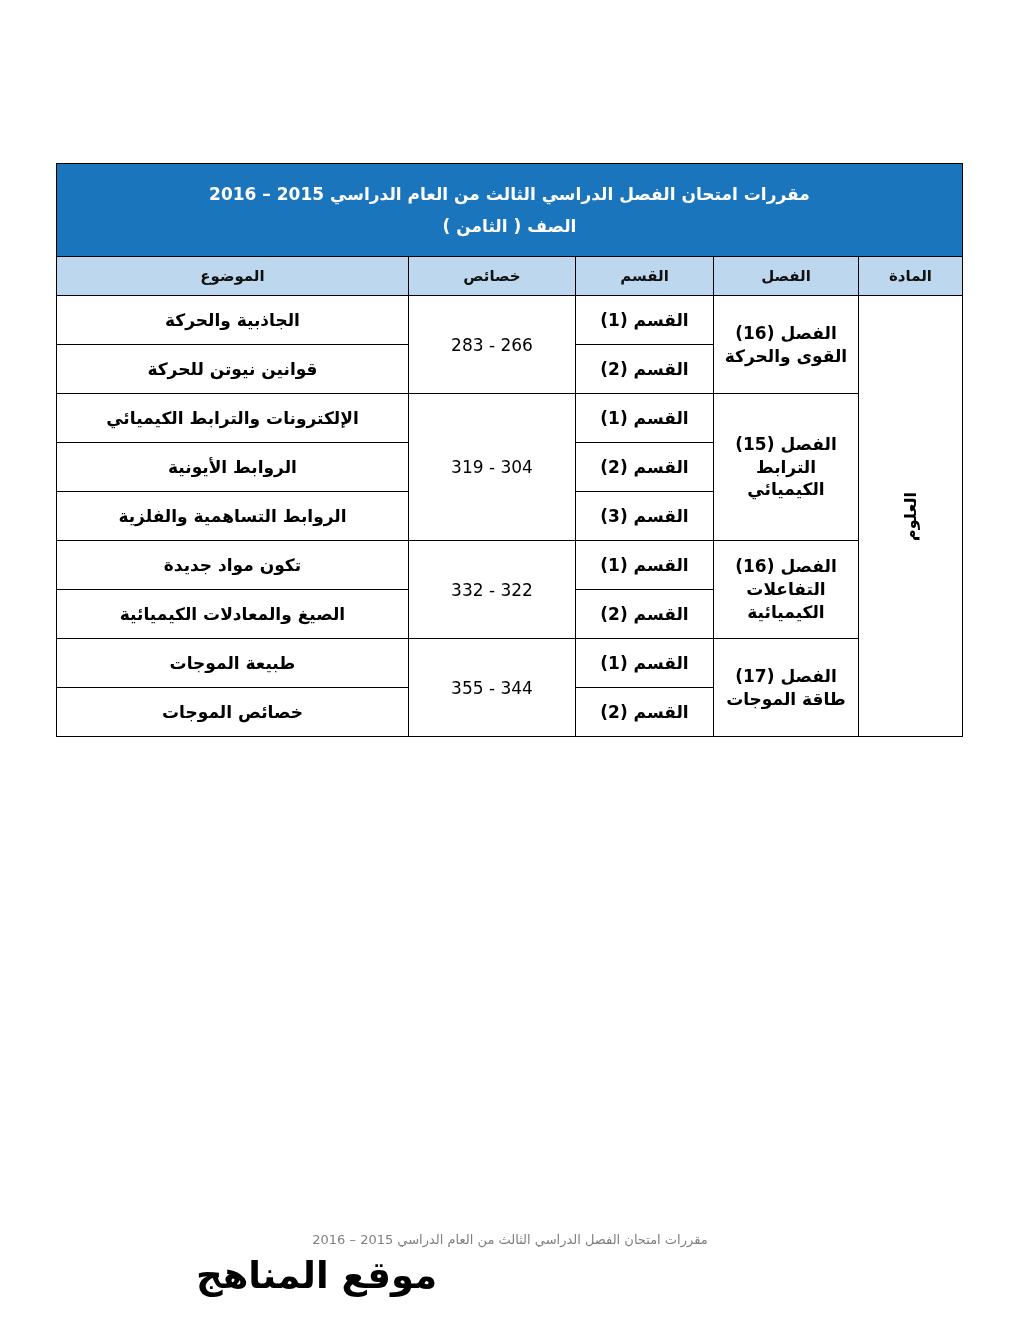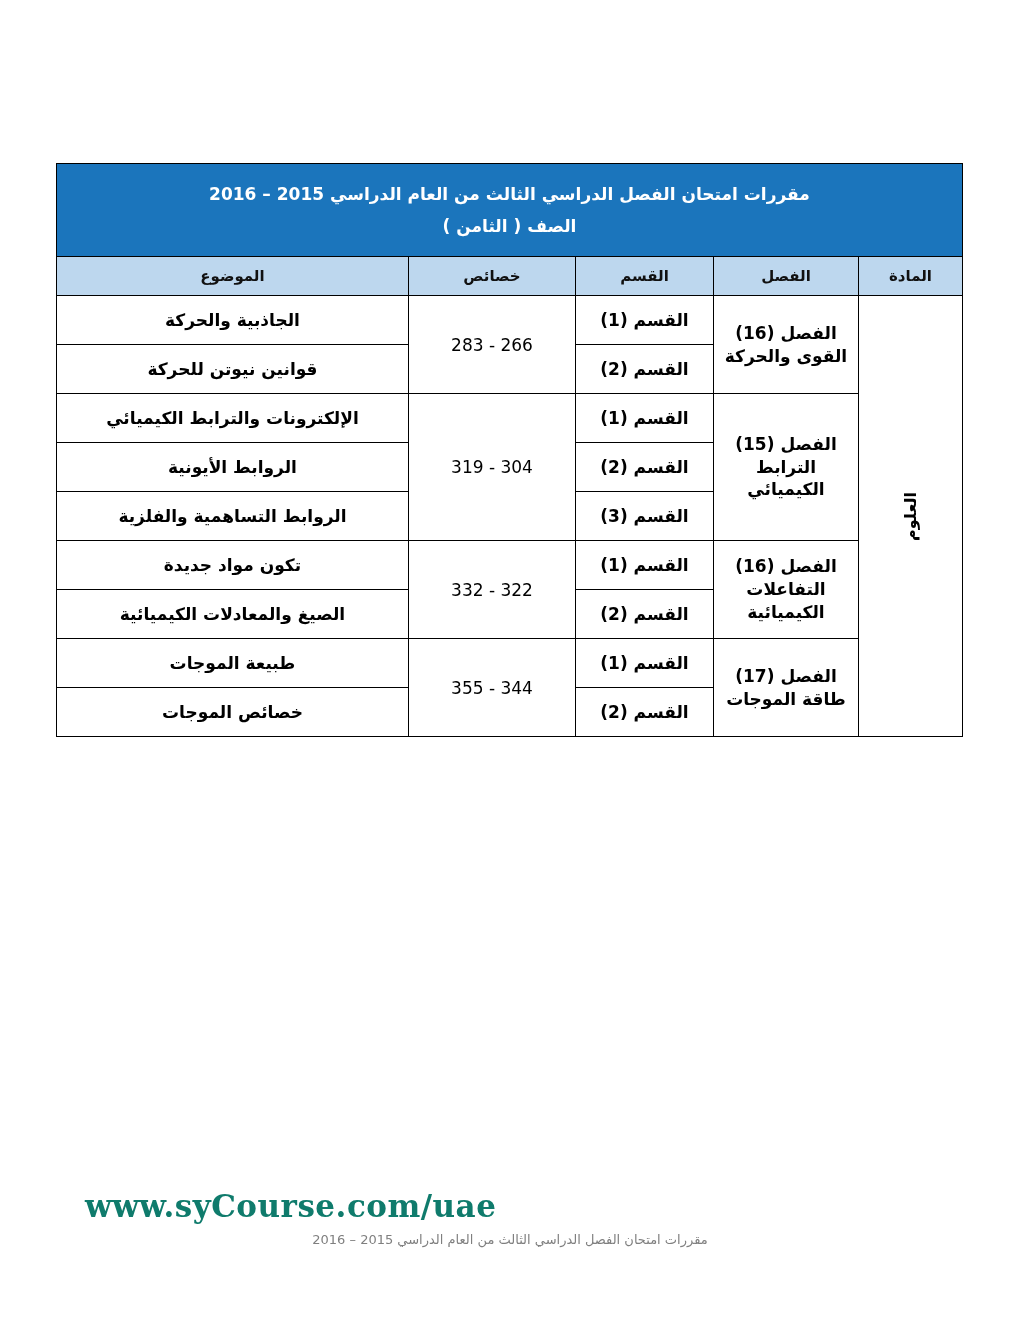--- a/index.html
+++ b/index.html
@@ -201,19 +201,19 @@
         </td>
         <td class="cell topic-cell">طبيعة الموجات</td>
       </tr>
       <tr>
         <td class="cell section-cell">القسم (2)</td>
         <td class="cell topic-cell">خصائص الموجات</td>
       </tr>
     </tbody>
   </table>
 
-  <div class="website">www.syCourse.com/uae</div>
 
   <div class="footer-line1">مقررات امتحان الفصل الدراسي الثالث من العام الدراسي 2015 – 2016</div>
 
 
+  <div class="logo">موقع المناهج</div>
 
 </div>
 
 </body></html>

